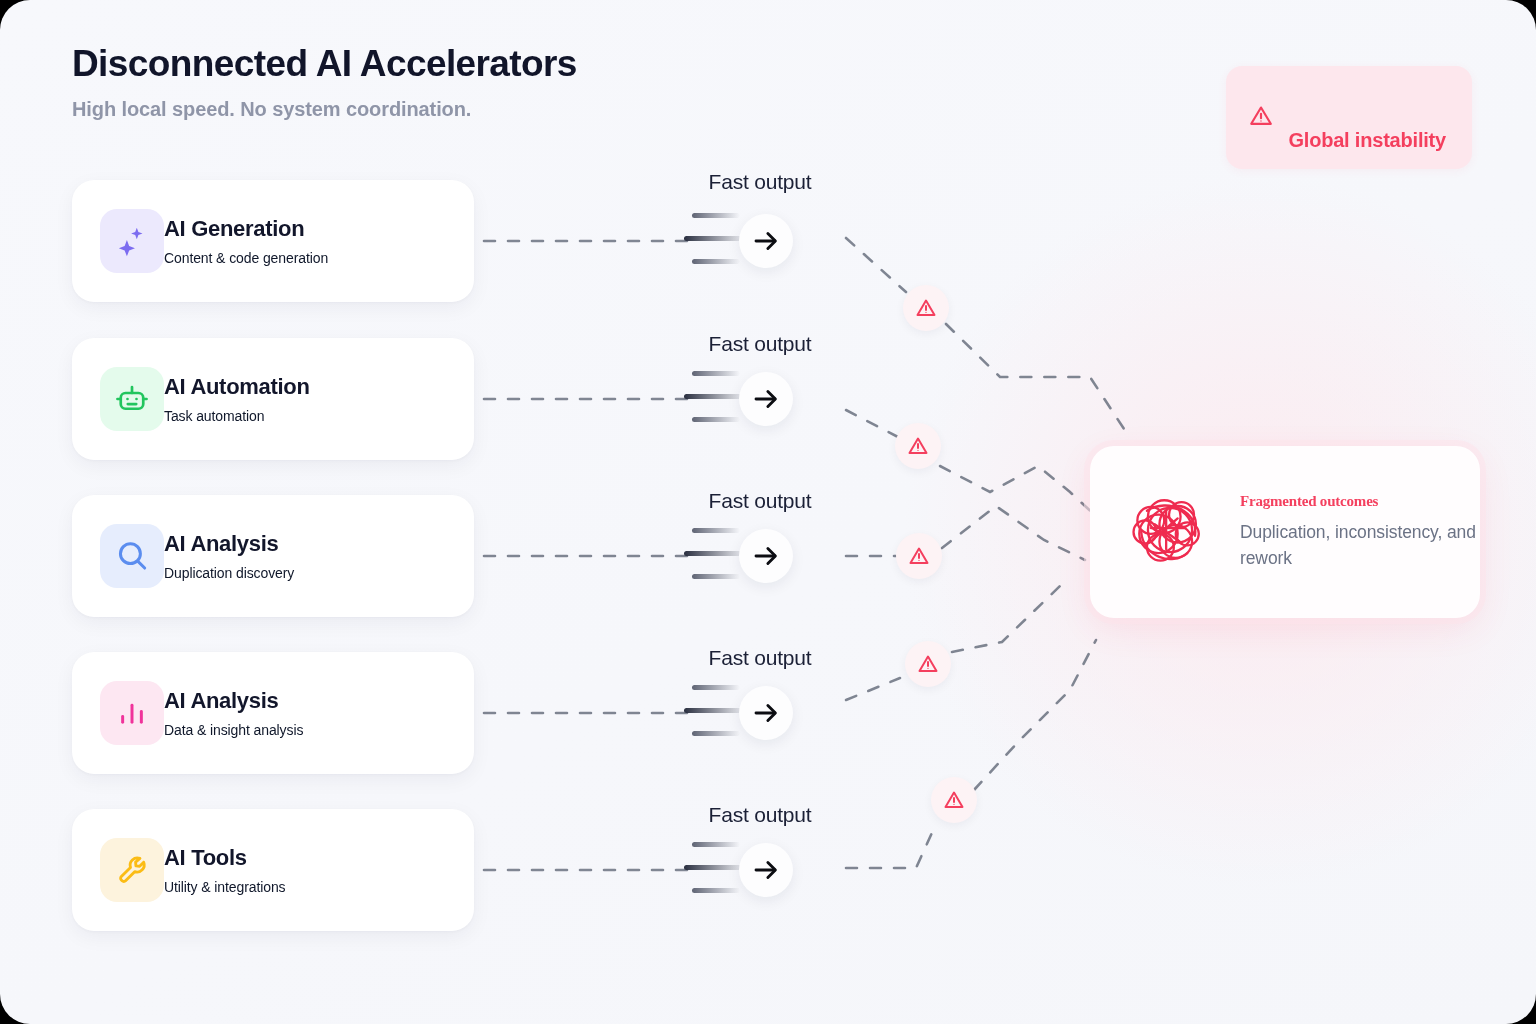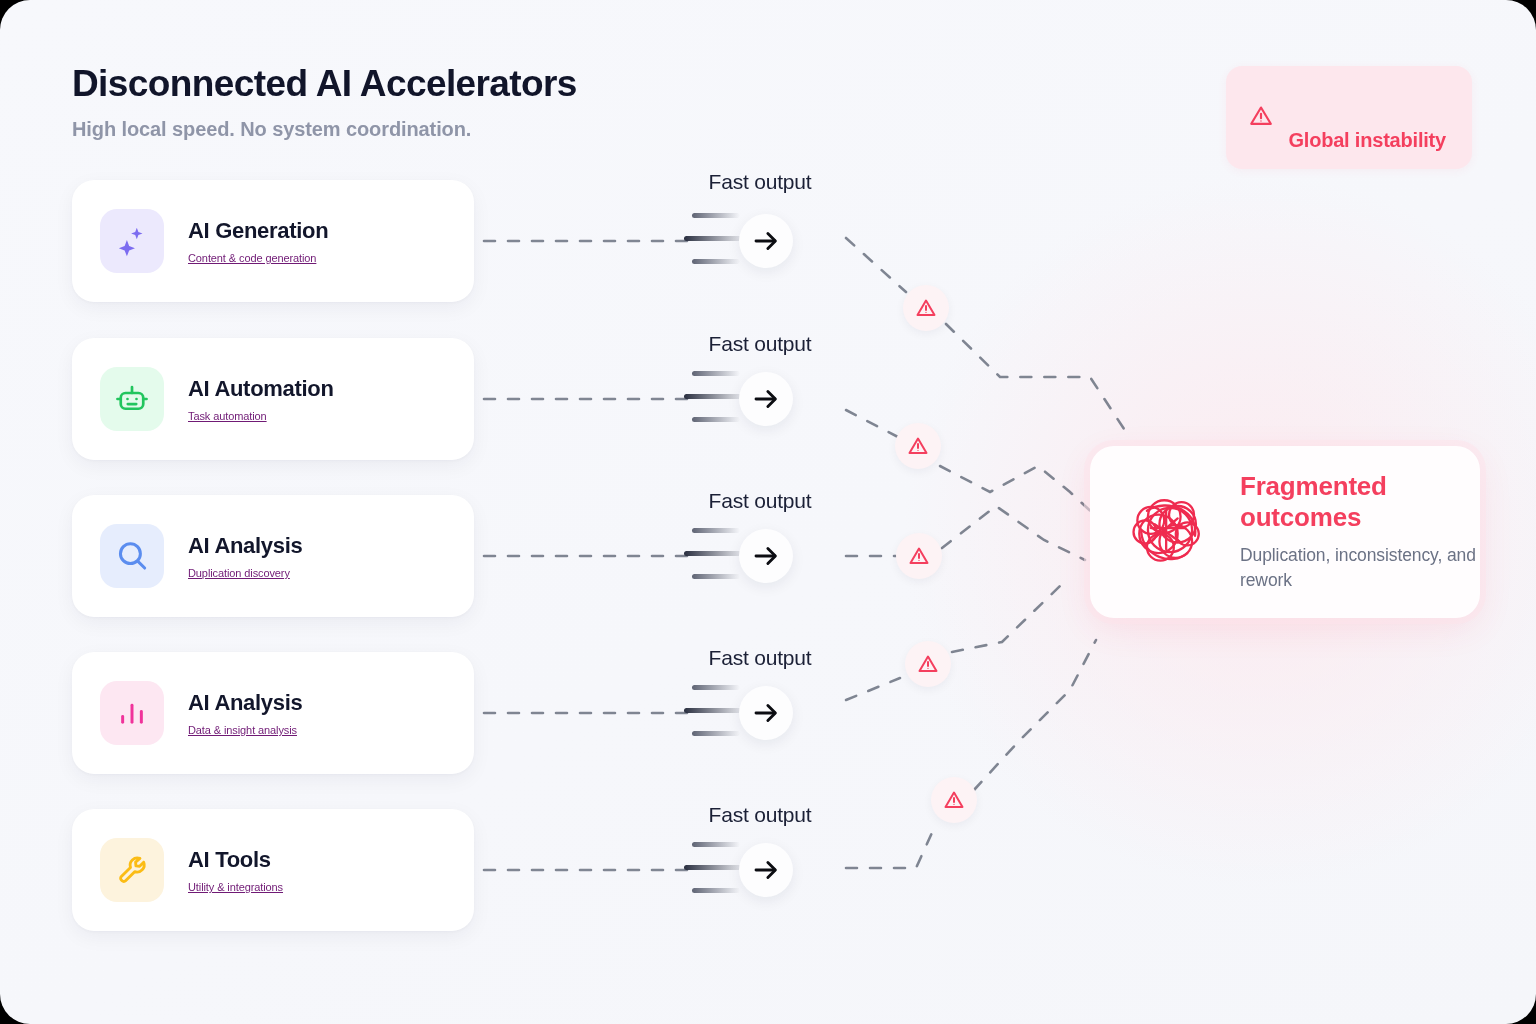--- a/index.html
+++ b/index.html
@@ -18,21 +18,21 @@
     width: 1536px;
     height: 1024px;
     border-radius: 30px;
     overflow: hidden;
     background:
       radial-gradient(circle at 82% 52%, rgba(253,232,237,0.85) 0%, rgba(253,232,237,0.0) 26%),
       linear-gradient(150deg, #f7f8fc 0%, #f6f7fb 55%, #f5f6fa 100%);
   }
 
   
-  #header { position:absolute; left:72px; top:44px;margin-top:20px; }
+  #header { position:absolute; left:72px; top:44px; }
   #page-title {
     font-size: 37px;
     font-weight: 700;
     color: #11152a;
     letter-spacing: -0.6px;
     margin: 0;
     line-height: 1.1;
   }
   #page-subtitle {
     font-size: 20px;
@@ -80,34 +80,33 @@
   }
   .card-icon {
     width: 64px;
     height: 64px;
     border-radius: 17px;
     display: flex;
     align-items: center;
     justify-content: center;
     flex: none;
   }
-  .card-text { margin-left: 24px; }
+  .card-text { }
   .card-title {
     font-size: 22px;
     font-weight: 600;
     color: #12162b;
     letter-spacing: -0.3px;
     line-height: 1.15;
   }
   .card-sub {
-    font-size: 11px;
-    color: #701a75;
+    font-size: 14px;
+    color: #0f172a;
     margin-top: 9px;
     letter-spacing: -0.1px;
-    text-decoration: underline;
   }
 
   
   .fast-label {
     position: absolute;
     font-size: 21px;
     color: #1b2036;
     letter-spacing: -0.2px;
     white-space: nowrap;
     transform: translateX(-50%);
@@ -158,24 +157,25 @@
     height: 172px;
     background: #fffdfe;
     border-radius: 24px;
     box-shadow: 0 0 0 6px rgba(253,228,235,0.55), 0 10px 34px rgba(244,63,94,0.10);
     display: flex;
     align-items: center;
     padding-left: 32px;
     box-sizing: border-box;
   }
   #outcome-title {
-    font-size: 26px;
+    font-size: 15px;
     font-weight: 700;
     color: #f43f5e;
     letter-spacing: -0.2px;
+    font-family: Liberation Serif, serif;
   }
   #outcome-sub {
     font-size: 17.5px;
     color: #6b7285;
     margin-top: 10px;
     line-height: 1.45;
     max-width: 240px;
     letter-spacing: -0.1px;
   }
   .outcome-text { margin-left: 22px; }

